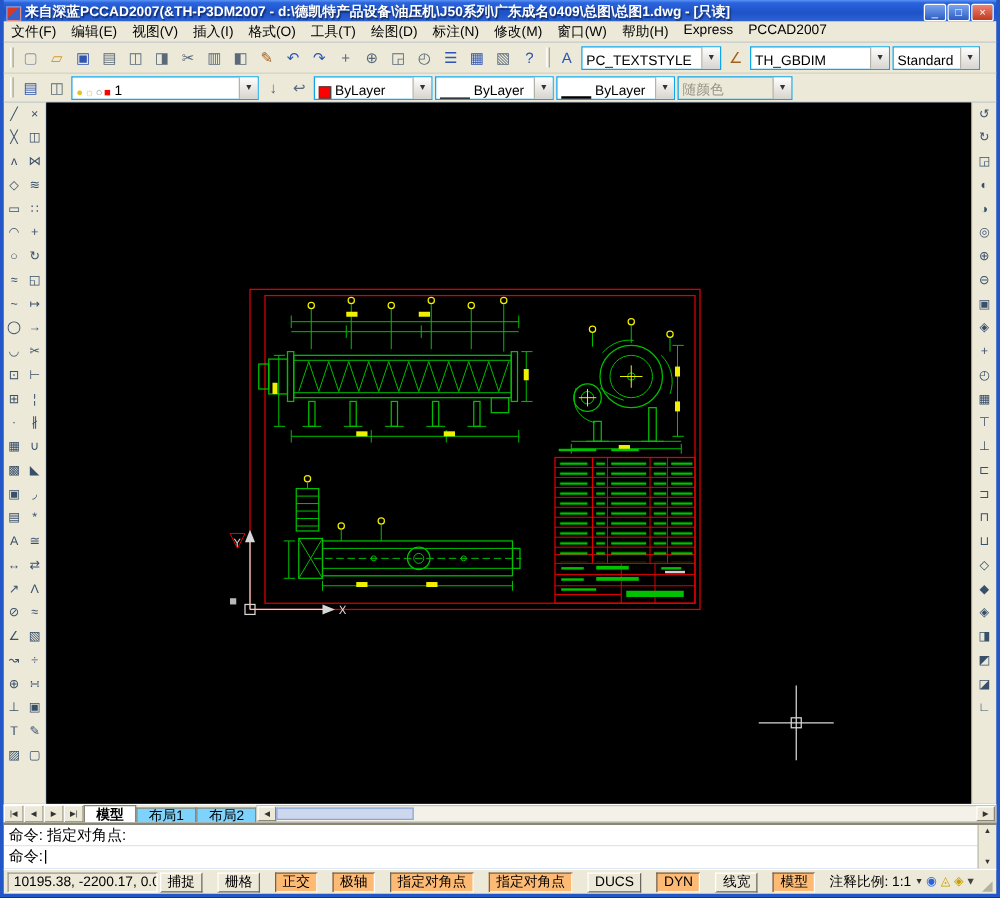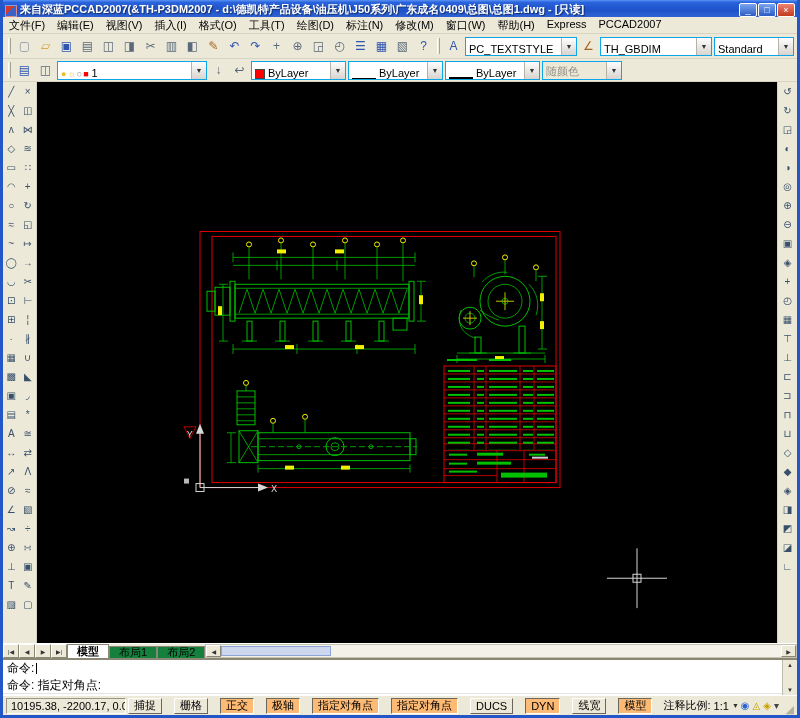--- a/index.html
+++ b/index.html
@@ -25,21 +25,21 @@
   .row1{height:25px}
   .row2{height:23px}
   .tgrip{width:3px;height:16px;border-left:1px solid #fff;border-right:1px solid #a8a490;margin:0 3px;flex:0 0 auto}
   .ticons{display:flex;align-items:center}
   .tbtn{width:21px;height:21px;background:transparent;border:1px solid transparent;display:flex;align-items:center;justify-content:center;padding:0}
   .row2 .tbtn{width:21px;height:19px}
   .tbtn .glyph{font-size:12px;line-height:1;color:#4a5a6a}
   .combo{height:19px;background:#fff;border:1px solid #0ea5e9;display:flex;align-items:flex-end;font-size:11px;padding-left:3px;gap:3px;margin:0 1px;flex:0 0 auto}
   .combo-text{flex:1;white-space:nowrap;overflow:hidden;color:#000}
   .combo-arrow{width:15px;align-self:stretch;background:linear-gradient(180deg,#fefefe,#d8d4cf);border-left:1px solid #b5b2a8;display:flex;align-items:center;justify-content:center;font-size:7px;color:#333;flex:0 0 auto}
-  .w112{width:112px}.w150{width:150px}.w95{width:95px}.w70{width:80px}.w80{width:80px}
+  .w112{width:112px}.w150{width:150px}.w95{width:95px}.w70{width:70px}.w80{width:92px}
   .layer-icons{display:flex;align-items:center;gap:1px}
   .li{font-size:9px;line-height:1}
   .swatch{width:10px;height:10px;background:var(--bylayer-swatch,#f00);border:1px solid #444;flex:0 0 auto}
   .lt-sample{width:24px;border-top:1px solid #000;flex:0 0 auto}
   .lw-sample{width:24px;border-top:2px solid #000;flex:0 0 auto}
   .combo.disabled{background:#ece9d8}
   .combo.disabled .combo-text{color:#97938a}
   
   .main{flex:1;display:flex;min-height:0}
   .side-tools{width:34px;flex:0 0 auto;background:#ece9d8;display:flex;border-right:1px solid #d8d4c4}
@@ -56,21 +56,21 @@
   .yl{stroke:var(--draw-yellow,#ff0);fill:none;stroke-width:1}
   .yf{fill:var(--draw-yellow,#ff0);stroke:none}
   .wl{stroke:var(--draw-white,#d8d8d8);fill:none;stroke-width:1}
   .wf{fill:var(--draw-white,#d8d8d8);stroke:none}
   .wt{fill:var(--draw-white,#d8d8d8);stroke:none;font:9px "DejaVu Sans",sans-serif}
   .t{stroke-width:.8}
   .cl{stroke:var(--draw-green,#0c0);fill:none;stroke-width:.8;stroke-dasharray:6 3}
   
   .tabbar{height:15px;flex:0 0 auto;background:#ece9d8;display:flex;align-items:stretch;border-top:1px solid #fff}
   .tnav{width:16px;flex:0 0 auto;font-size:6px;display:flex;align-items:center;justify-content:center;background:#ece9d8;border:1px solid;border-color:#fff #8a8774 #8a8774 #fff;color:#333;padding:0}
-  .tab{padding:0 9px;display:flex;align-items:center;border:1px solid #8a8774;border-bottom:none;background:#15803d;white-space:nowrap;margin-top:2px;font-size:11px}
+  .tab{padding:0 9px;display:flex;align-items:center;border:1px solid #8a8774;border-bottom:none;background:#7dd3fc;white-space:nowrap;margin-top:2px;font-size:11px}
   .tab.active{background:#fff;font-weight:bold;margin-top:0}
   .hscroll{flex:1;display:flex;align-items:stretch;background:#f4f2e8;border:1px solid #c6c2b2;min-width:0}
   .hs-btn{width:15px;flex:0 0 auto;background:#ece9d8;border:1px solid;border-color:#fff #8a8774 #8a8774 #fff;font-size:6px;display:flex;align-items:center;justify-content:center;color:#333;padding:0}
   .hs-thumb{width:110px;background:#cdd8ee;border:1px solid #8ca4d8;margin:1px 0}
   .hs-track{flex:1}
   
   .cmdwin{height:37px;flex:0 0 auto;background:#fff;border-top:2px solid #8a8774;position:relative;font-size:12px;color:#000;overflow:hidden}
   .cmdline{height:17px;line-height:17px;padding-left:4px;white-space:pre}
   .cmdline.history{border-bottom:1px solid #e4e4e4}
   .cmdline.prompt::after{content:"";display:inline-block;width:1px;height:11px;background:#000;margin-left:2px;vertical-align:middle}
@@ -664,22 +664,22 @@
     </span>
     <span class="hscroll">
       <button class="hs-btn">◀</button>
       <span class="hs-thumb"></span>
       <span class="hs-track"></span>
       <button class="hs-btn">▶</button>
     </span>
   </div>
 
   <div class="cmdwin">
+    <div class="cmdline history">命令: 指定对角点:</div>
     <div class="cmdline prompt">命令:</div>
-    <div class="cmdline history">命令: 指定对角点:</div>
     <div class="cmd-scroll">
       <span class="cs-btn">▲</span>
       <span class="cs-btn">▼</span>
     </div>
   </div>
 
   <div class="statusbar">
     <div class="coords">10195.38, -2200.17, 0.00</div>
     <span style="display:flex;gap:12px">
       <button class="sbtn">捕捉</button>

